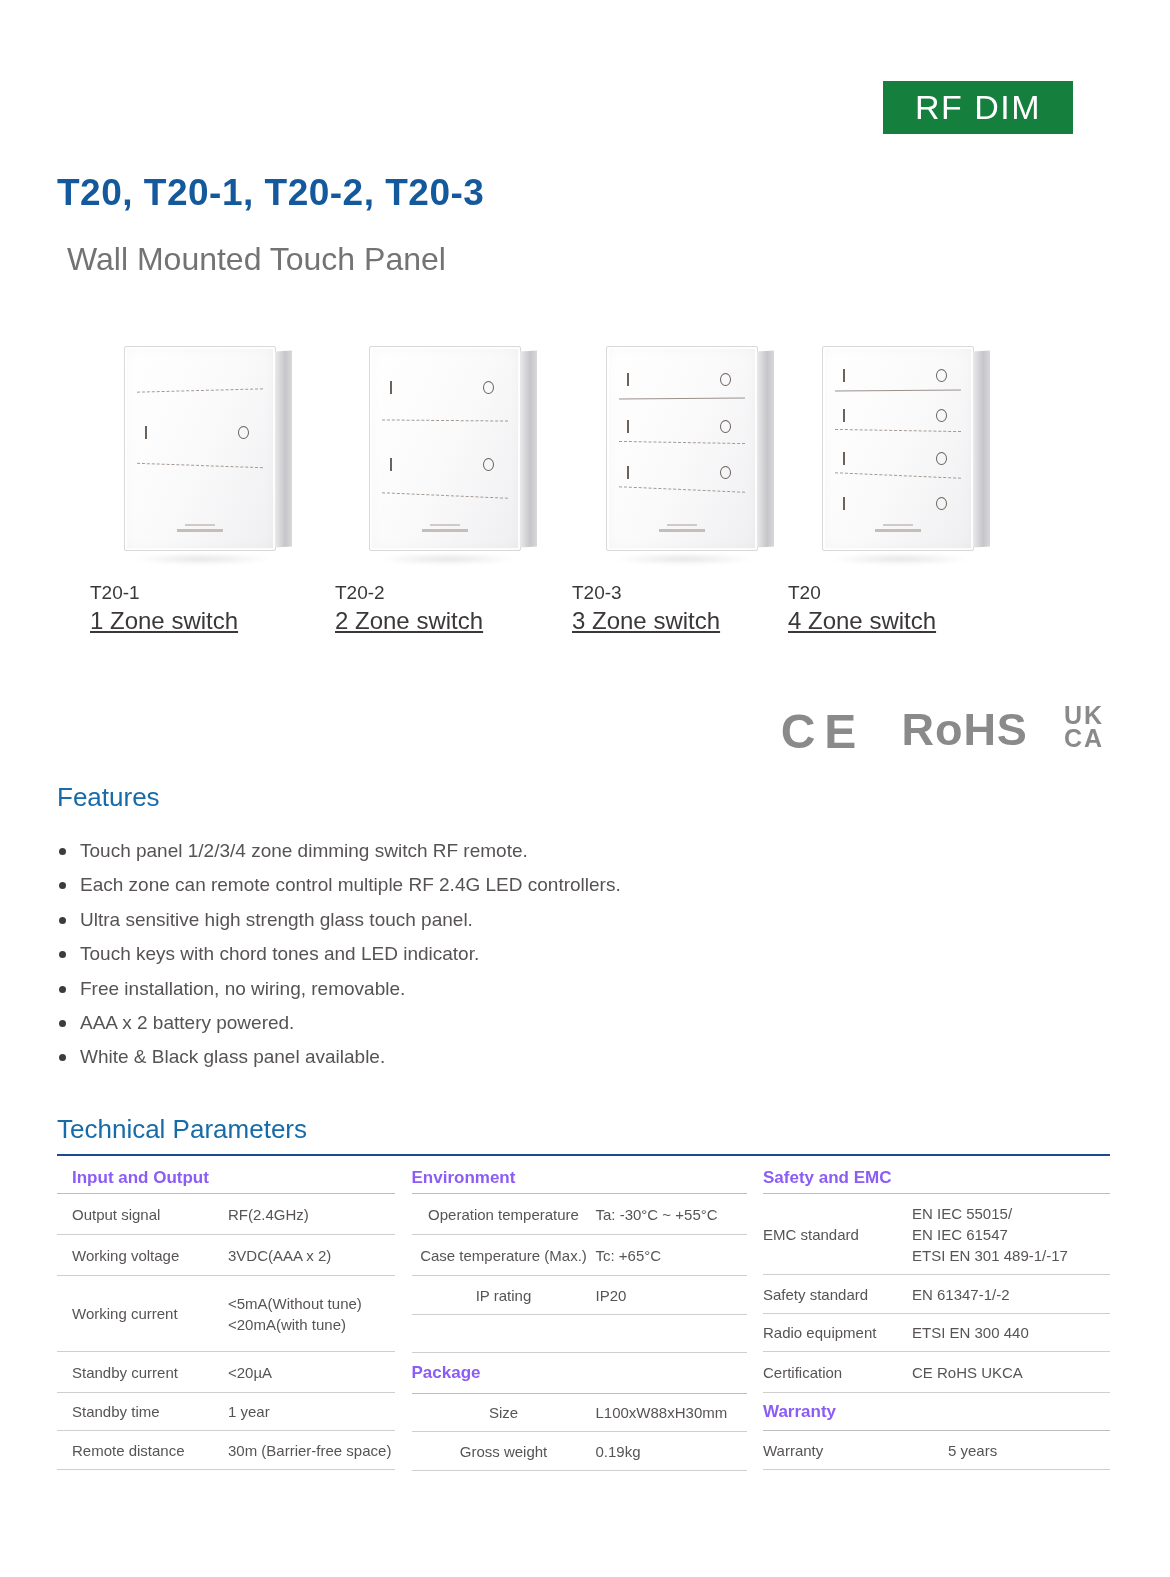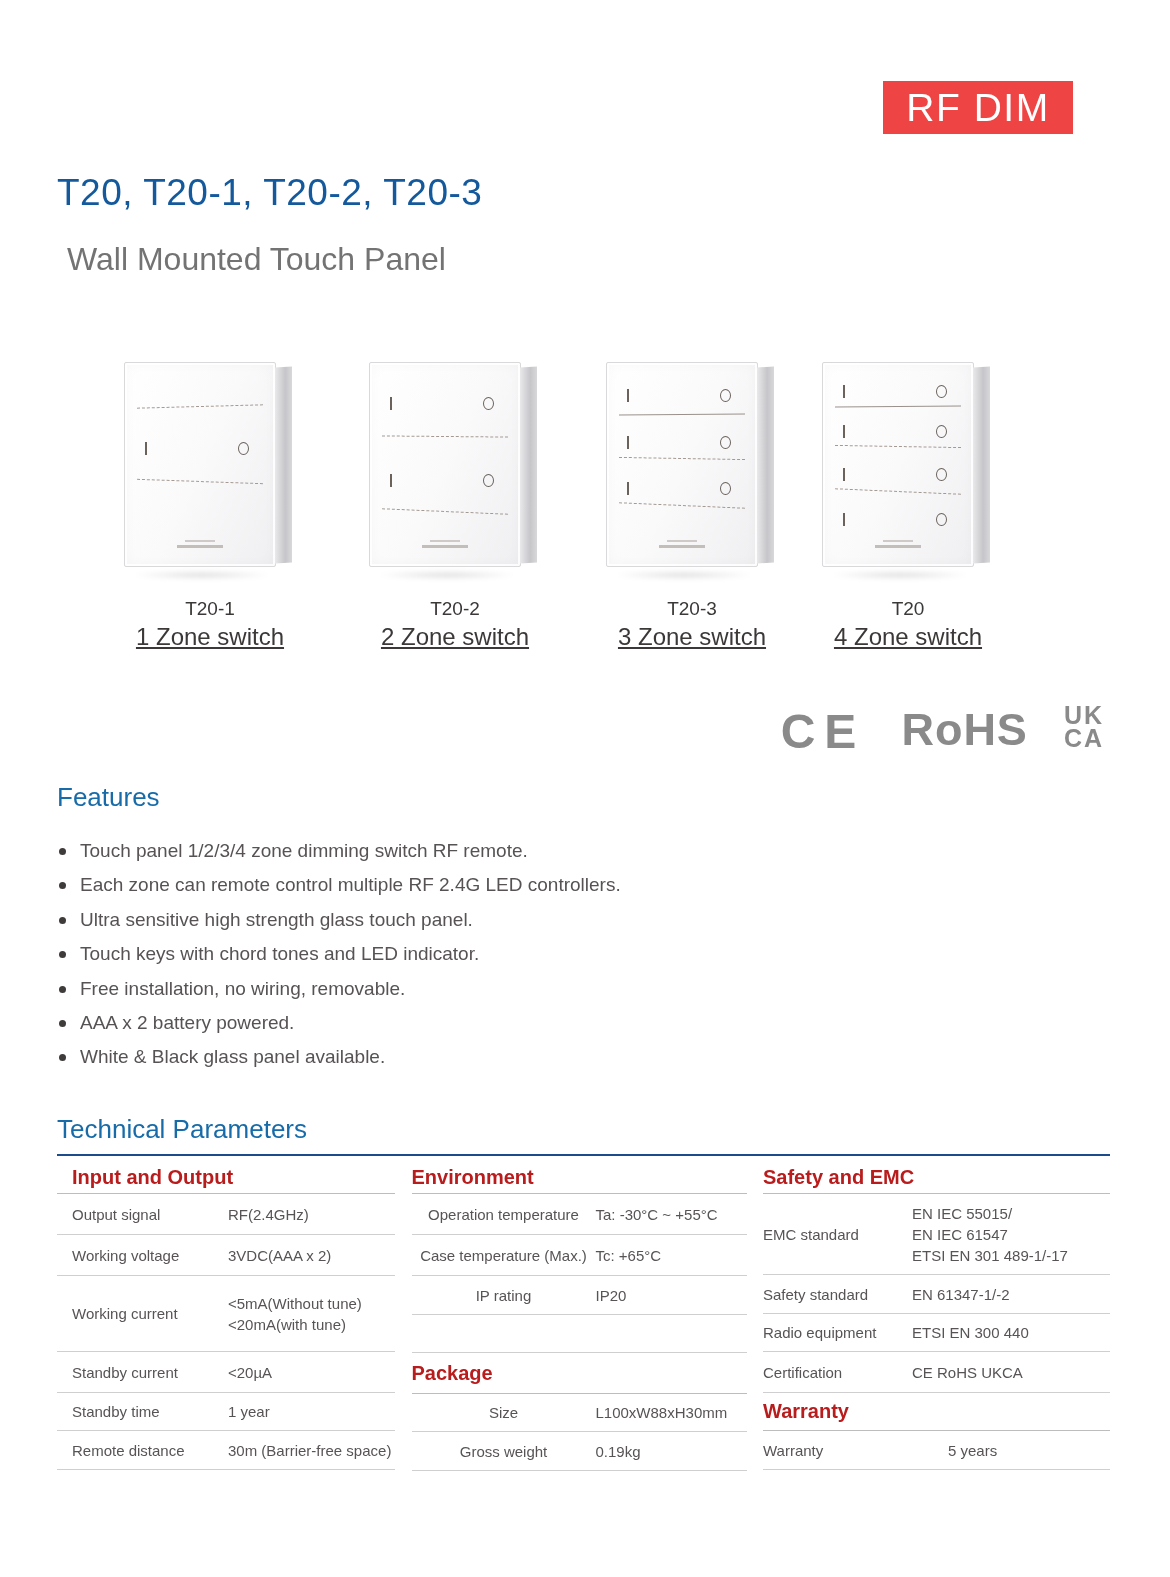--- a/index.html
+++ b/index.html
@@ -1,29 +1,29 @@
 <!DOCTYPE html>
 <html><head>
 <meta charset="utf-8">
 <style>
   html,body{margin:0;padding:0;background:#fff;}
   .page{position:relative;width:1170px;height:1577px;background:#ffffff;overflow:hidden;
         font-family:"Liberation Sans",sans-serif;color:#3c3838;}
 
   
-  .badge{position:absolute;left:883px;top:81px;width:190px;height:53px;background:#ef4444;
-         color:#ffffff;font-size:39px;letter-spacing:1.5px;display:flex;align-items:center;
+  .badge{position:absolute;left:883px;top:81px;width:190px;height:53px;background:#15803d;
+         color:#ffffff;font-size:34px;letter-spacing:1.5px;display:flex;align-items:center;
          justify-content:center;}
-  .title{position:absolute;left:57px;top:172px;margin:0;font-size:37px;font-weight:normal;
+  .title{position:absolute;left:57px;top:172px;margin:0;font-size:37px;font-weight:bold;
          color:#14599c;letter-spacing:0.5px;}
   .subtitle{position:absolute;left:57px;top:231px;margin:10px;font-size:32px;font-weight:normal;
          color:#737373;}
 
   
-  .product{position:absolute;top:360px;width:240px;text-align:center;}
+  .product{position:absolute;top:344px;width:240px;}
   .panel{position:relative;width:172px;height:212px;margin:0 auto;}
   .face{position:absolute;left:0;top:2px;width:150px;height:203px;border:1px solid #d9d9dc;
         border-radius:2px;background:linear-gradient(115deg,#ffffff 0%,#fafafb 50%,#efeff1 100%);
         box-shadow:inset 0 0 0 2px rgba(255,255,255,0.85), inset 0 0 14px rgba(0,0,0,0.035);}
   .side{position:absolute;left:151px;top:7px;width:17px;height:196px;
         background:linear-gradient(90deg,#e9e9eb,#c6c6ca 60%,#d8d8da);transform:skewY(-4deg);}
   .reflection{position:absolute;left:8px;right:24px;bottom:-8px;height:10px;
         background:radial-gradient(ellipse at center,rgba(0,0,0,0.12),rgba(0,0,0,0) 70%);
         filter:blur(2px);}
   .pline{position:absolute;left:8%;width:84%;border-top:1px dashed #a59a93;}
@@ -54,21 +54,21 @@
   .features li{position:relative;padding-left:23px;font-size:19px;color:#575354;
         line-height:34.4px;}
   .features li::before{content:"";position:absolute;left:2px;top:14px;width:7px;height:7px;
         border-radius:50%;background:#3f3b3b;}
 
   
   .technical{position:absolute;left:57px;top:1114px;width:1053px;}
   .tp-rule{height:2px;background:#1d4c8d;margin-top:9px;}
   .tp-grid{display:flex;justify-content:space-between;margin-top:6px;}
   .tpc1{width:338px;}.tpc2{width:335px;}.tpc3{width:347px;}
-  .sec-title{display:flex;align-items:center;font-size:20px;font-weight:bold;color:#b91c1c;
+  .sec-title{display:flex;align-items:center;font-size:17px;font-weight:bold;color:#8b5cf6;
         border-bottom:1px solid #bdbdbd;}
   .tr{display:flex;align-items:center;border-bottom:1px solid #cfcfcf;}
   .tl{flex:0 0 auto;font-size:15px;color:#585456;}
   .tv{font-size:15px;color:#585456;white-space:pre-line;line-height:21px;}
   .tpc1 .tl{width:156px;padding-left:15px;box-sizing:content-box;}
   .tpc1 .sec-title{padding-left:15px;}
   .tpc2 .tl{width:184px;text-align:center;}
   .tpc3 .tl{width:149px;}
   .tpc3 .tr-warranty .tl{width:185px;}
   .h31{height:31px;}.h37{height:37px;}.h38{height:38px;}.h40{height:40px;}

